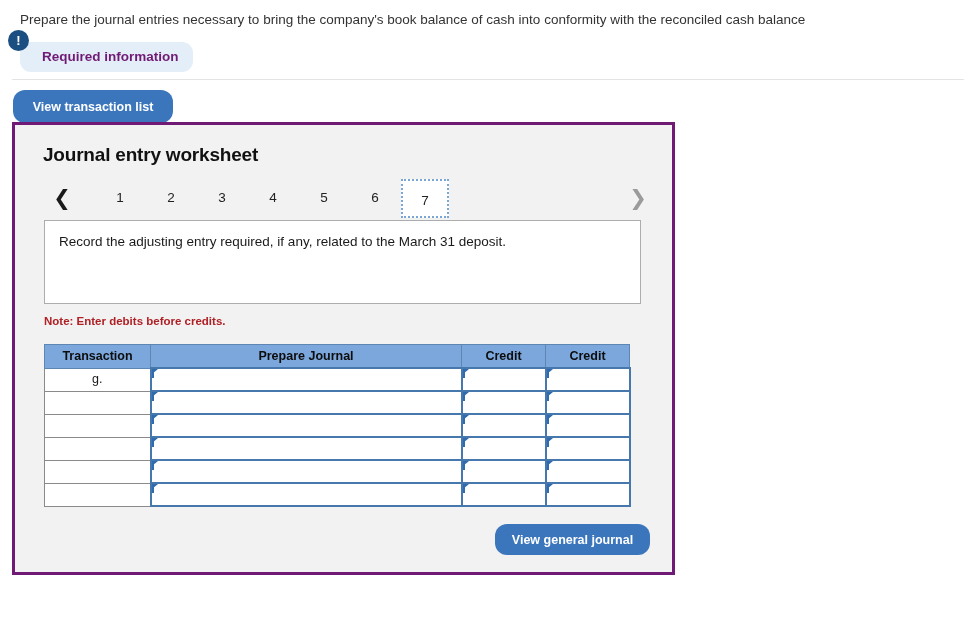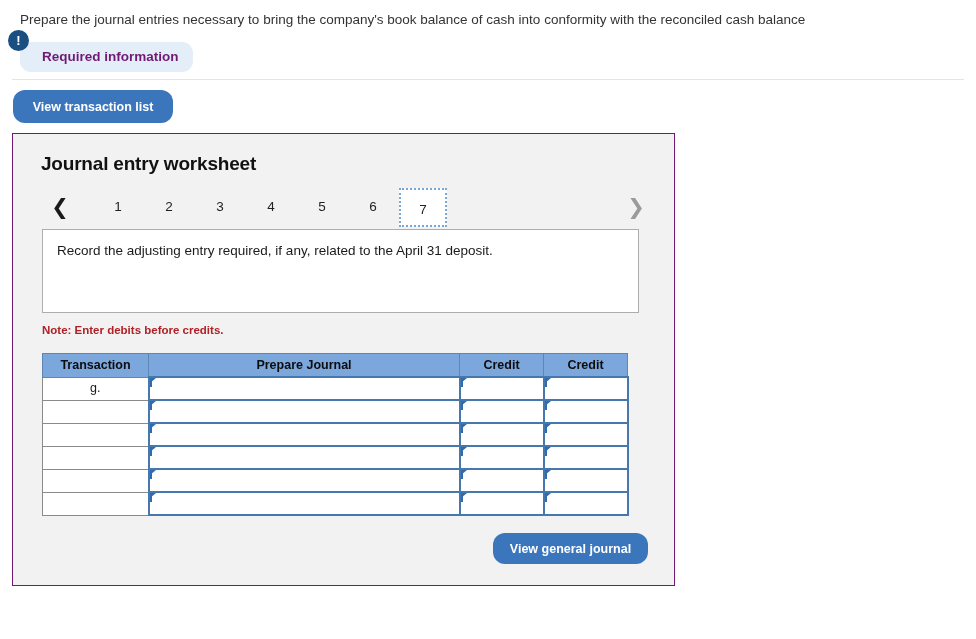--- a/index.html
+++ b/index.html
@@ -99,25 +99,25 @@
     left: 13px;
     top: 90px;
     width: 160px;
     height: 33px;
   }
 
   
   .panel {
     position: absolute;
     left: 12px;
-    top: 133px;
+    top: 122px;
     width: 663px;
     height: 453px;
     background: #f2f2f2;
-    border: 1px solid #701a75;
+    border: 3px solid #701a75;
     box-sizing: border-box;
   }
 
   .panel-title {
     position: absolute;
     left: 28px;
     top: 19px;
     font-size: 19px;
     font-weight: bold;
     color: #111111;
@@ -338,21 +338,21 @@
       <div class="pg-num" style="left:51px;">2</div>
       <div class="pg-num" style="left:102px;">3</div>
       <div class="pg-num" style="left:153px;">4</div>
       <div class="pg-num" style="left:204px;">5</div>
       <div class="pg-num" style="left:255px;">6</div>
       <div class="pg-num active" style="left:304px;">7</div>
     </div>
   </div>
 
   <div class="instr-box">
-    <div class="instr-text">Record the adjusting entry required, if any, related to the April 31 deposit.</div>
+    <div class="instr-text">Record the adjusting entry required, if any, related to the March 31 deposit.</div>
   </div>
 
   <div class="note">Note: Enter debits before credits.</div>
 
   <table class="jtable">
     <thead>
       <tr>
         <th class="c-tx">Transaction</th>
         <th class="c-gj">Prepare Journal</th>
         <th class="c-deb">Credit</th>

